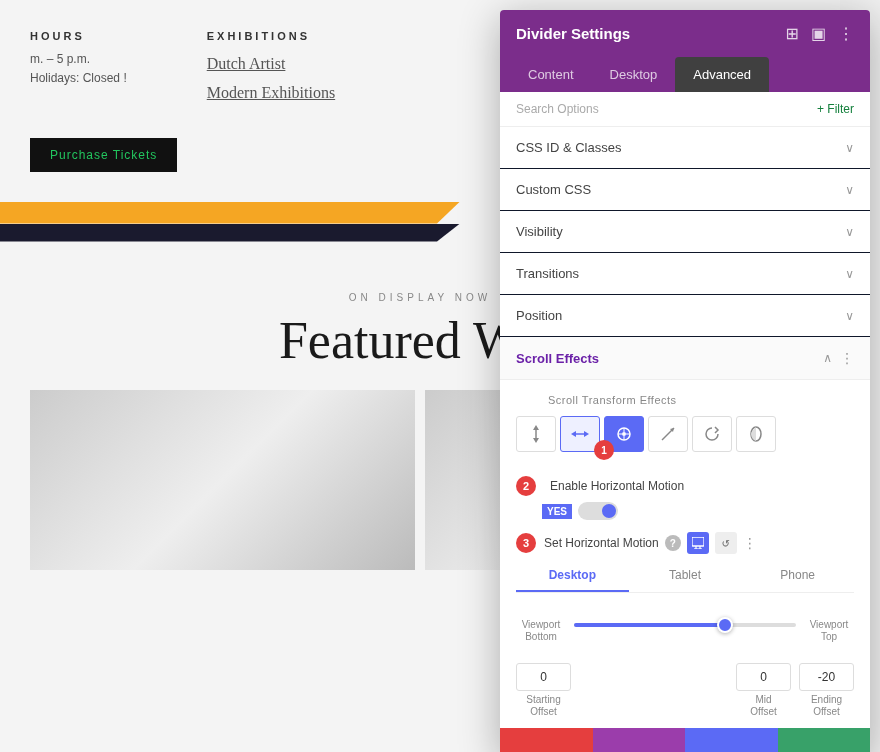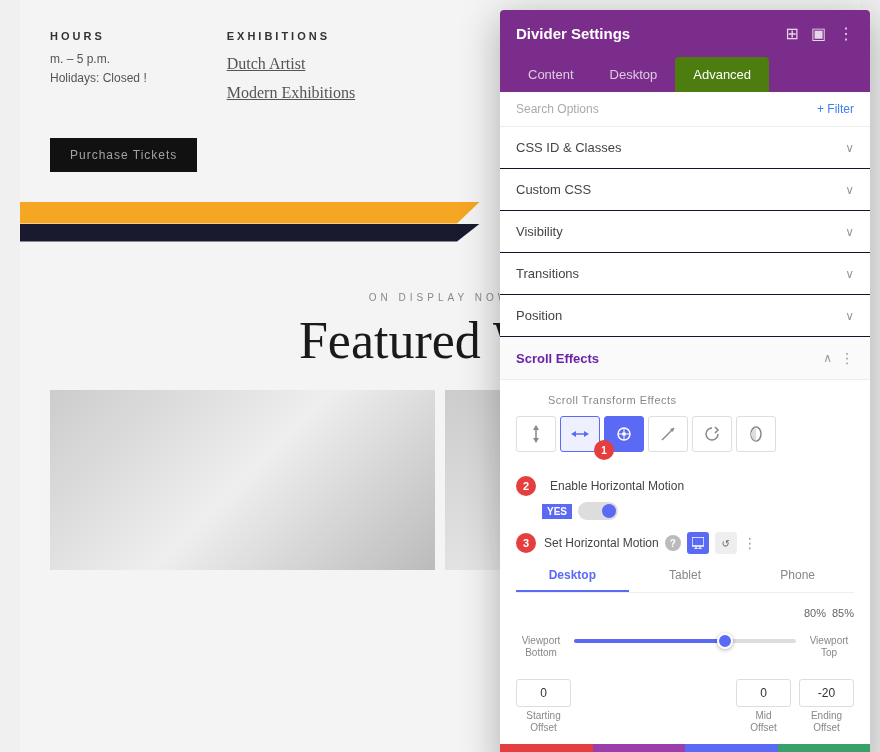--- a/index.html
+++ b/index.html
@@ -12,21 +12,20 @@
       position: relative;
     }
 
     
     .bg-content {
       position: absolute;
       top: 0; left: 0;
       width: 840px;
       height: 752px;
       background: #f4f4f4;
-      margin-left: 20px;
     }
 
     .bg-top-section {
       display: flex;
       padding: 30px 30px 20px 30px;
       gap: 80px;
     }
 
     .bg-hours h4 {
       font-size: 11px;
@@ -50,21 +49,21 @@
       display: block;
       font-size: 16px;
       color: #555;
       text-decoration: underline;
       line-height: 1.8;
       font-family: Liberation Serif, serif;
     }
 
     .bg-ticket-btn {
       background: #111;
-      color: #a3a3a3;
+      color: #22c55e;
       padding: 10px 20px;
       font-size: 12px;
       display: inline-block;
       margin: 10px 30px;
       letter-spacing: 1px;
     }
 
     .bg-divider-section {
       margin-top: 20px;
       position: relative;
@@ -177,21 +176,21 @@
 
     .panel-tab {
       padding: 10px 18px;
       font-size: 13px;
       color: rgba(255,255,255,0.75);
       cursor: pointer;
       border-radius: 4px 4px 0 0;
     }
 
     .panel-tab.active {
-      background: #4d7c0f;
+      background: #404040;
       color: #fff;
     }
 
     
     .panel-body {
       background: #fff;
     }
 
     
     .panel-search {
@@ -202,21 +201,21 @@
       border-bottom: 1px solid #eee;
     }
 
     .panel-search-text {
       font-size: 12px;
       color: #aaa;
     }
 
     .panel-filter-btn {
       font-size: 12px;
-      color: #3b82f6;
+      color: #15803d;
       cursor: pointer;
       display: flex;
       align-items: center;
       gap: 4px;
     }
 
     
     .panel-section {
       border-bottom: 1px solid #0f172a;
       padding: 13px 16px;
@@ -818,24 +817,20 @@
       <div class="set-motion-dots">⋮</div>
     </div>
 
     <div class="device-tabs">
       <div class="device-tab active">Desktop</div>
       <div class="device-tab">Tablet</div>
       <div class="device-tab">Phone</div>
     </div>
 
     <div class="slider-section">
-      <div class="slider-percentages">
-        <span>80%</span>
-        <span>85%</span>
-      </div>
       <div class="slider-row">
         <div class="slider-label-left" style="white-space:pre-line;">
           <span>Viewport
 Bottom</span>
         </div>
         <div class="slider-track-wrapper">
           <div class="slider-track">
             <div class="slider-fill"></div>
             <div class="slider-thumb"></div>
           </div>

